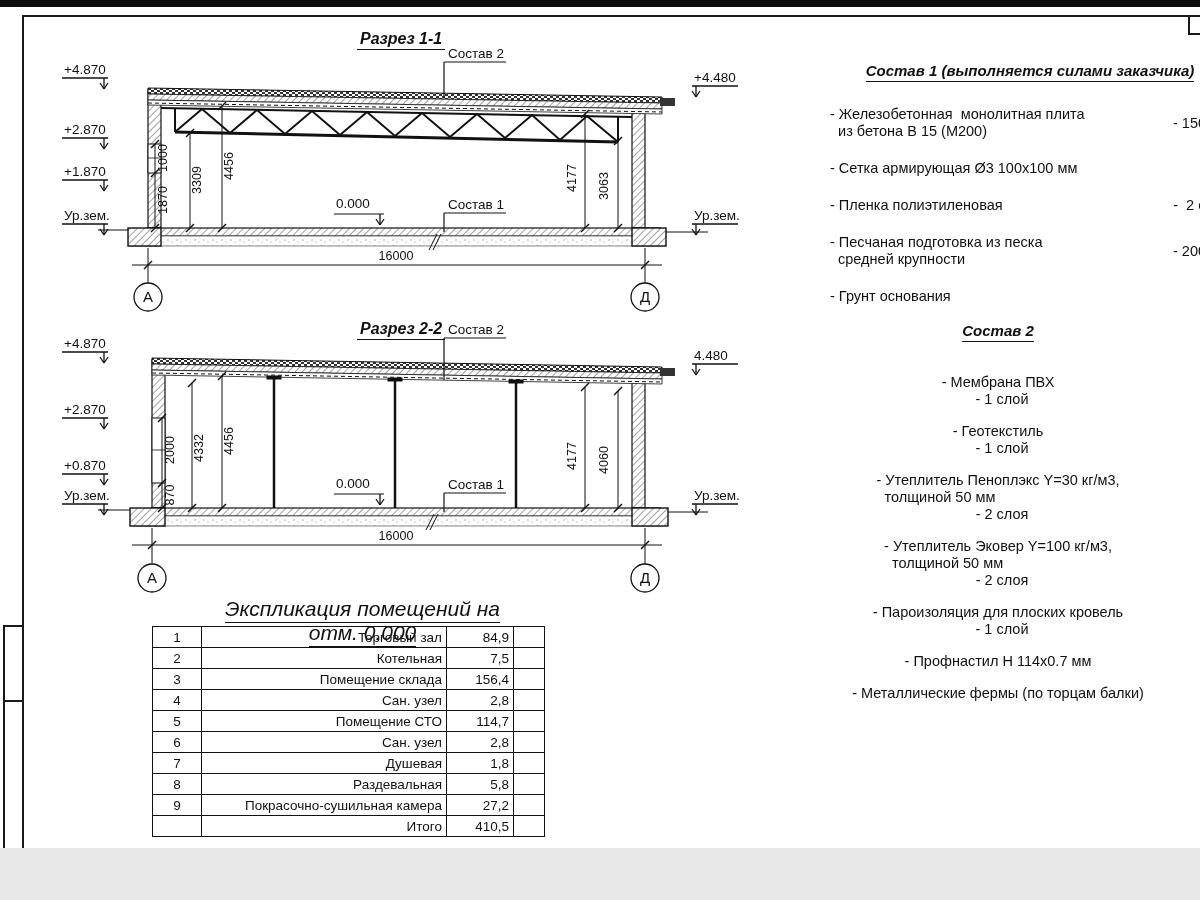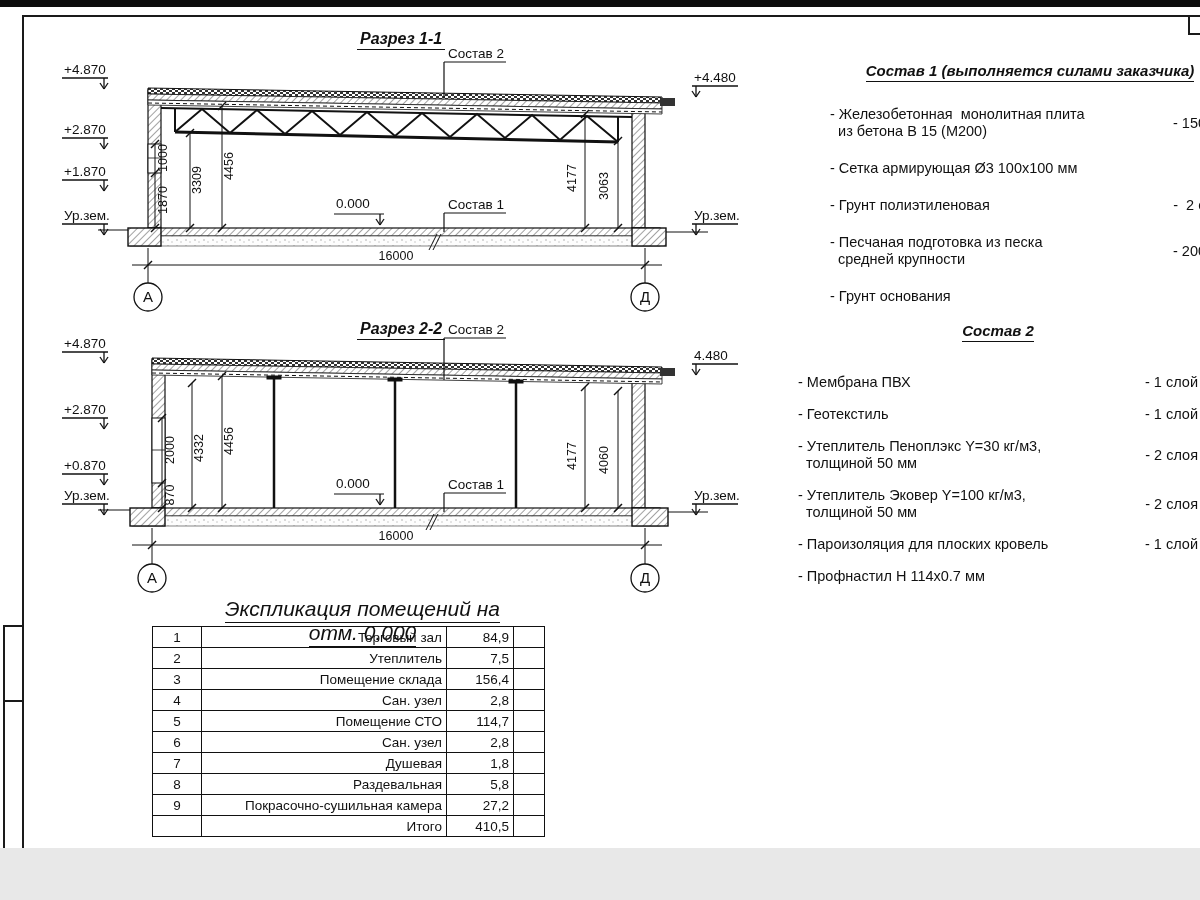--- a/index.html
+++ b/index.html
@@ -10,21 +10,21 @@
   .sec-title{position:absolute;font-style:italic;font-weight:bold;font-size:16px;
              border-bottom:1.6px solid #111;padding:0 3px 1px 3px;}
   .comp{position:absolute;width:400px;}
   .comp-title{text-align:center;}
   .comp-title span{font-style:italic;font-weight:bold;font-size:15px;
                    border-bottom:1.5px solid #111;padding-bottom:2px;}
   .comp-items{margin-top:26px;}
   .item{display:flex;justify-content:space-between;align-items:center;
         font-size:14.5px;line-height:17px;}
   .comp1 .item{margin-bottom:20px;}
-  .comp2 .item{margin-bottom:15px;}
+  .comp2 .item{margin-bottom:15px;flex-direction:column;}
   .comp2 .comp-items{margin-top:34px;}
   .item .t{white-space:pre;}
   .item .q{white-space:pre;padding-left:8px;}
   .expl-title{position:absolute;left:205px;top:597px;width:315px;text-align:center;}
   .expl-title span{font-style:italic;font-weight:normal;font-size:21px;
                    border-bottom:1.5px solid #111;padding-bottom:2px;}
   table.expl{position:absolute;left:152px;top:626px;border-collapse:collapse;
              font-size:13.5px;color:#111;}
   table.expl th,table.expl td{border:1.5px solid #111;padding:0 4px;}
   table.expl th{font-weight:normal;height:44px;white-space:pre-line;text-align:center;}
@@ -312,21 +312,21 @@
       <div class="item">
           <span class="t">- Железобетонная  монолитная плита
   из бетона В 15 (М200)</span>
           <span class="q">- 150 мм</span>
         </div>
       <div class="item">
           <span class="t">- Сетка армирующая Ø3 100х100 мм</span>
           <span class="q"></span>
         </div>
       <div class="item">
-          <span class="t">- Грунт полиэтиленовая</span>
+          <span class="t">- Пленка полиэтиленовая</span>
           <span class="q">-  2 слоя</span>
         </div>
       <div class="item">
           <span class="t">- Песчаная подготовка из песка
   средней крупности</span>
           <span class="q">- 200 мм</span>
         </div>
       <div class="item">
           <span class="t">- Грунт основания</span>
           <span class="q"></span>
@@ -356,35 +356,39 @@
           <span class="q">- 2 слоя</span>
         </div>
       <div class="item">
           <span class="t">- Пароизоляция для плоских кровель</span>
           <span class="q">- 1 слой</span>
         </div>
       <div class="item">
           <span class="t">- Профнастил Н 114х0.7 мм</span>
           <span class="q"></span>
         </div>
+      <div class="item">
+          <span class="t">- Металлические фермы (по торцам балки)</span>
+          <span class="q"></span>
+        </div>
     </div>
   </div>
 
   <div class="expl-title"><span>Экспликация помещений на отм. 0.000</span></div>
   <table class="expl">
     <tbody>
     <tr>
           <td class="c-num">1</td>
           <td class="c-name">Торговый зал</td>
           <td class="c-area">84,9</td>
           <td class="c-cat"></td>
         </tr>
     <tr>
           <td class="c-num">2</td>
-          <td class="c-name">Утеплитель</td>
+          <td class="c-name">Котельная</td>
           <td class="c-area">7,5</td>
           <td class="c-cat"></td>
         </tr>
     <tr>
           <td class="c-num">3</td>
           <td class="c-name">Помещение склада</td>
           <td class="c-area">156,4</td>
           <td class="c-cat"></td>
         </tr>
     <tr>

